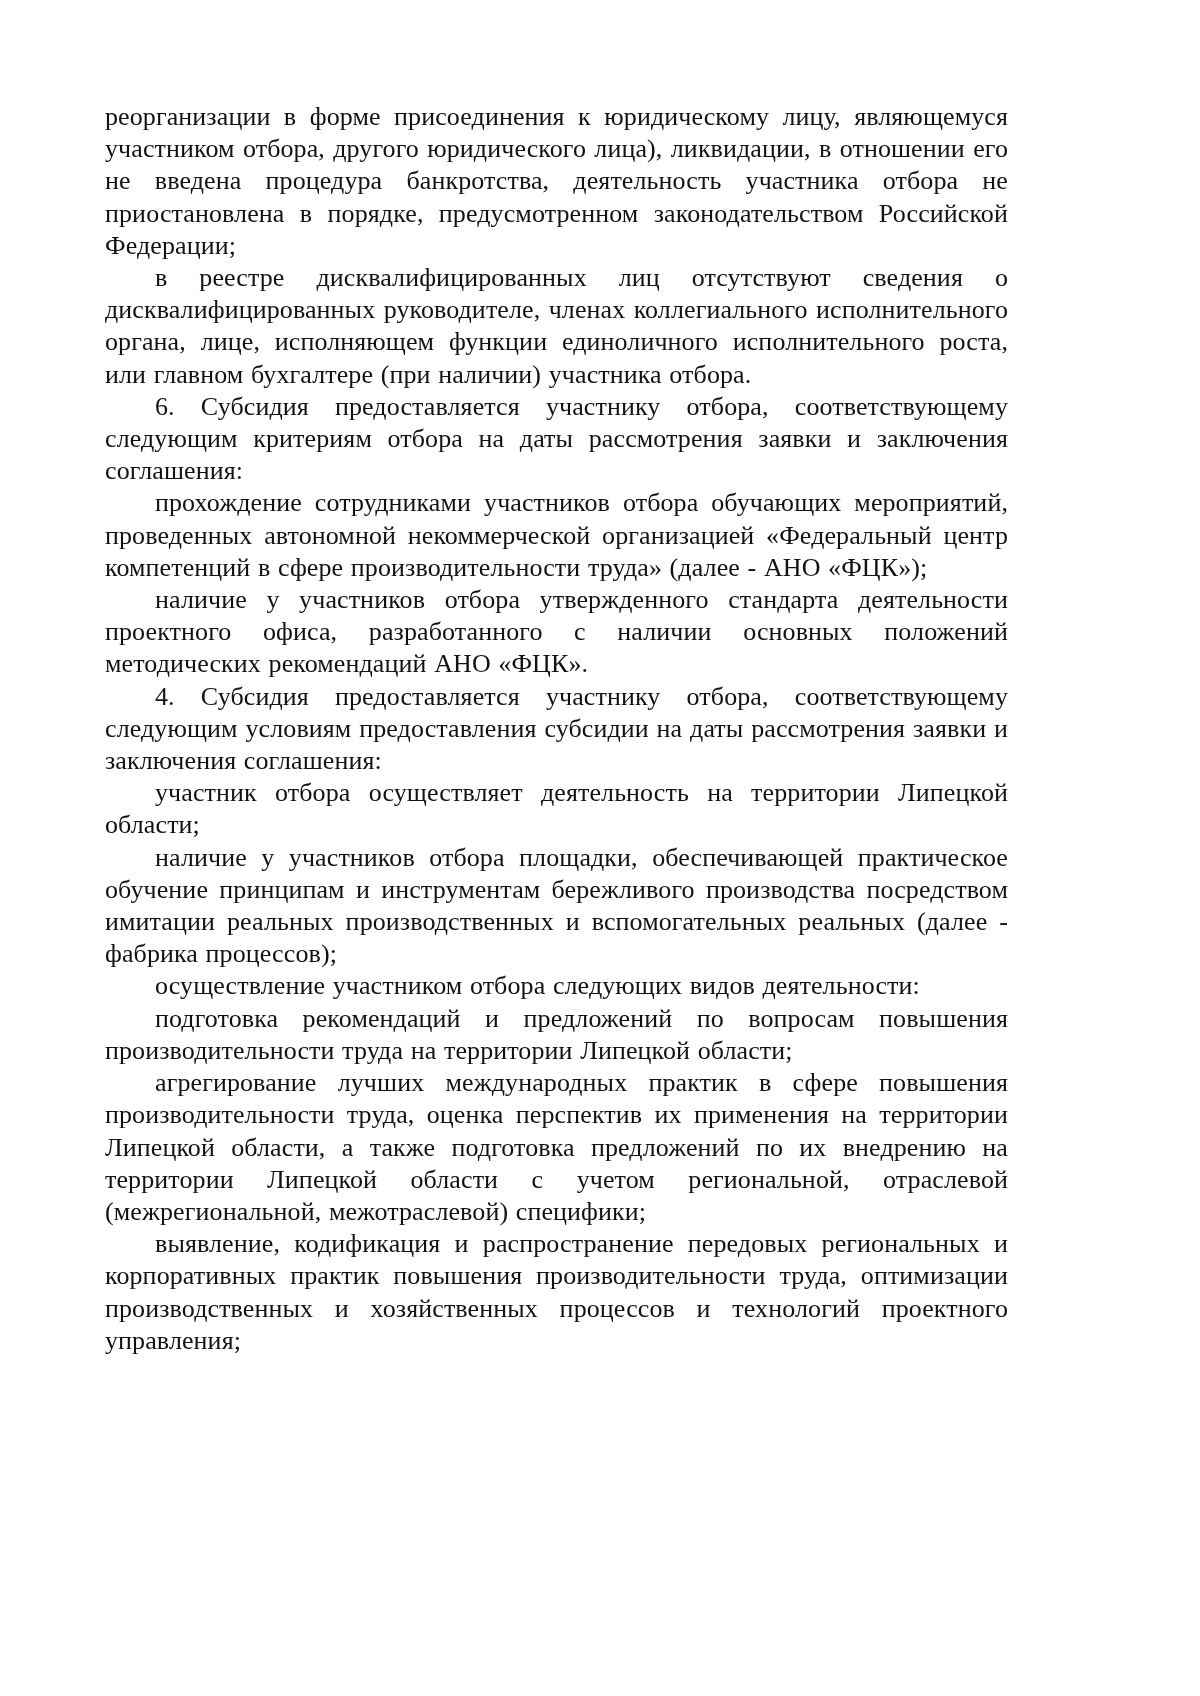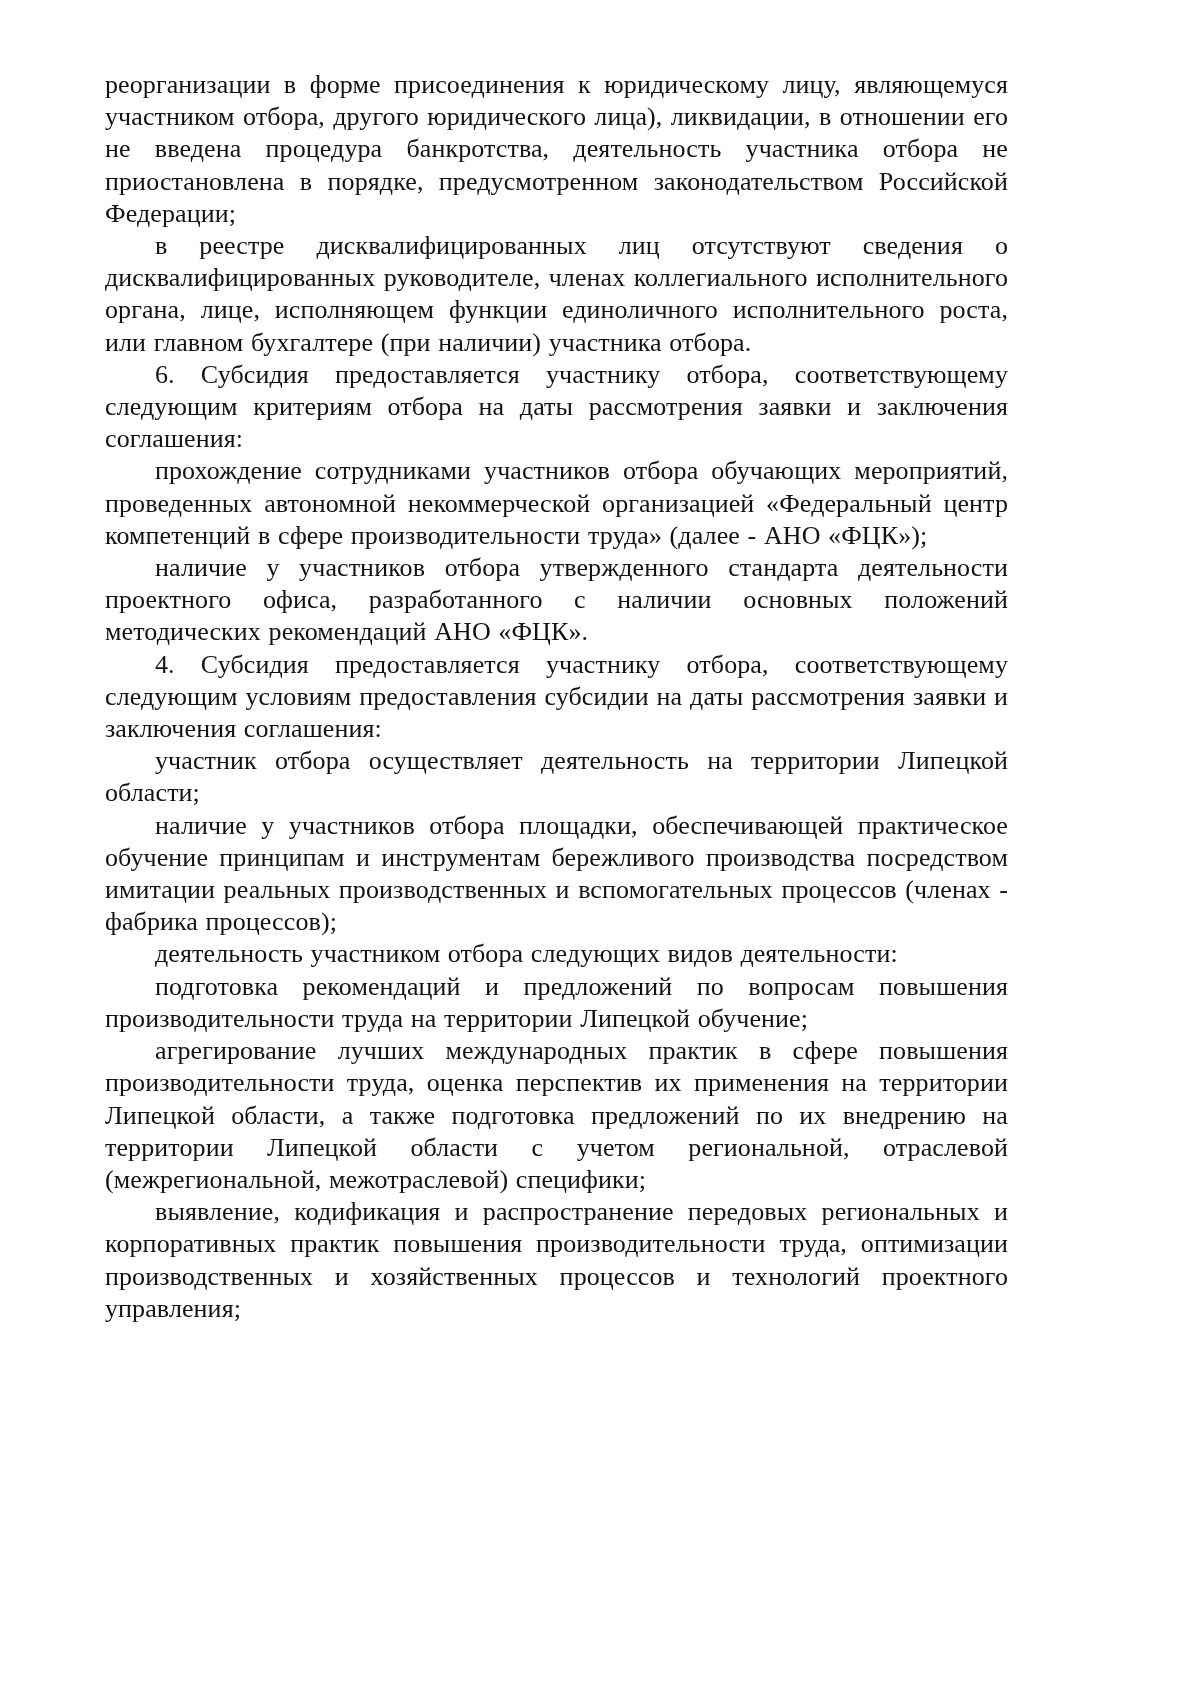--- a/index.html
+++ b/index.html
@@ -10,21 +10,21 @@
   body {
     width: 1200px;
     height: 1696px;
     background: #ffffff;
     overflow: hidden;
   }
   .page {
     box-sizing: border-box;
     width: 1090px;
     height: 1696px;
-    padding: 69px 82px 0 105px;
+    padding: 101px 82px 0 105px;
     background: #ffffff;
     font-family: "Liberation Serif", "DejaVu Serif", serif;
     font-size: 26px;
     line-height: 32.2px;
     color: #121212;
     text-align: justify;
     letter-spacing: 0.1px;
   }
   .para {
     margin: 0;
@@ -40,18 +40,18 @@
 <body>
 
 <div class="page">
   <p class="para no-indent">реорганизации в форме присоединения к юридическому лицу, являющемуся участником отбора, другого юридического лица), ликвидации, в отношении его не введена процедура банкротства, деятельность участника отбора не приостановлена в порядке, предусмотренном законодательством Российской Федерации;</p>
   <p class="para">в реестре дисквалифицированных лиц отсутствуют сведения о дисквалифицированных руководителе, членах коллегиального исполнительного органа, лице, исполняющем функции единоличного исполнительного роста, или главном бухгалтере (при наличии) участника отбора.</p>
   <p class="para">6. Субсидия предоставляется участнику отбора, соответствующему следующим критериям отбора на даты рассмотрения заявки и заключения соглашения:</p>
   <p class="para">прохождение сотрудниками участников отбора обучающих мероприятий, проведенных автономной некоммерческой организацией «Федеральный центр компетенций в сфере производительности труда» (далее - АНО «ФЦК»);</p>
   <p class="para">наличие у участников отбора утвержденного стандарта деятельности проектного офиса, разработанного с наличии основных положений методических рекомендаций АНО «ФЦК».</p>
   <p class="para">4. Субсидия предоставляется участнику отбора, соответствующему следующим условиям предоставления субсидии на даты рассмотрения заявки и заключения соглашения:</p>
   <p class="para">участник отбора осуществляет деятельность на территории Липецкой области;</p>
-  <p class="para">наличие у участников отбора площадки, обеспечивающей практическое обучение принципам и инструментам бережливого производства посредством имитации реальных производственных и вспомогательных процессов (членах - фабрика процессов);</p>
-  <p class="para">деятельность участником отбора следующих видов деятельности:</p>
-  <p class="para">подготовка рекомендаций и предложений по вопросам повышения производительности труда на территории Липецкой обучение;</p>
+  <p class="para">наличие у участников отбора площадки, обеспечивающей практическое обучение принципам и инструментам бережливого производства посредством имитации реальных производственных и вспомогательных реальных (далее - фабрика процессов);</p>
+  <p class="para">осуществление участником отбора следующих видов деятельности:</p>
+  <p class="para">подготовка рекомендаций и предложений по вопросам повышения производительности труда на территории Липецкой области;</p>
   <p class="para">агрегирование лучших международных практик в сфере повышения производительности труда, оценка перспектив их применения на территории Липецкой области, а также подготовка предложений по их внедрению на территории Липецкой области с учетом региональной, отраслевой (межрегиональной, межотраслевой) специфики;</p>
   <p class="para">выявление, кодификация и распространение передовых региональных и корпоративных практик повышения производительности труда, оптимизации производственных и хозяйственных процессов и технологий проектного управления;</p>
 </div>
 
 </body></html>

